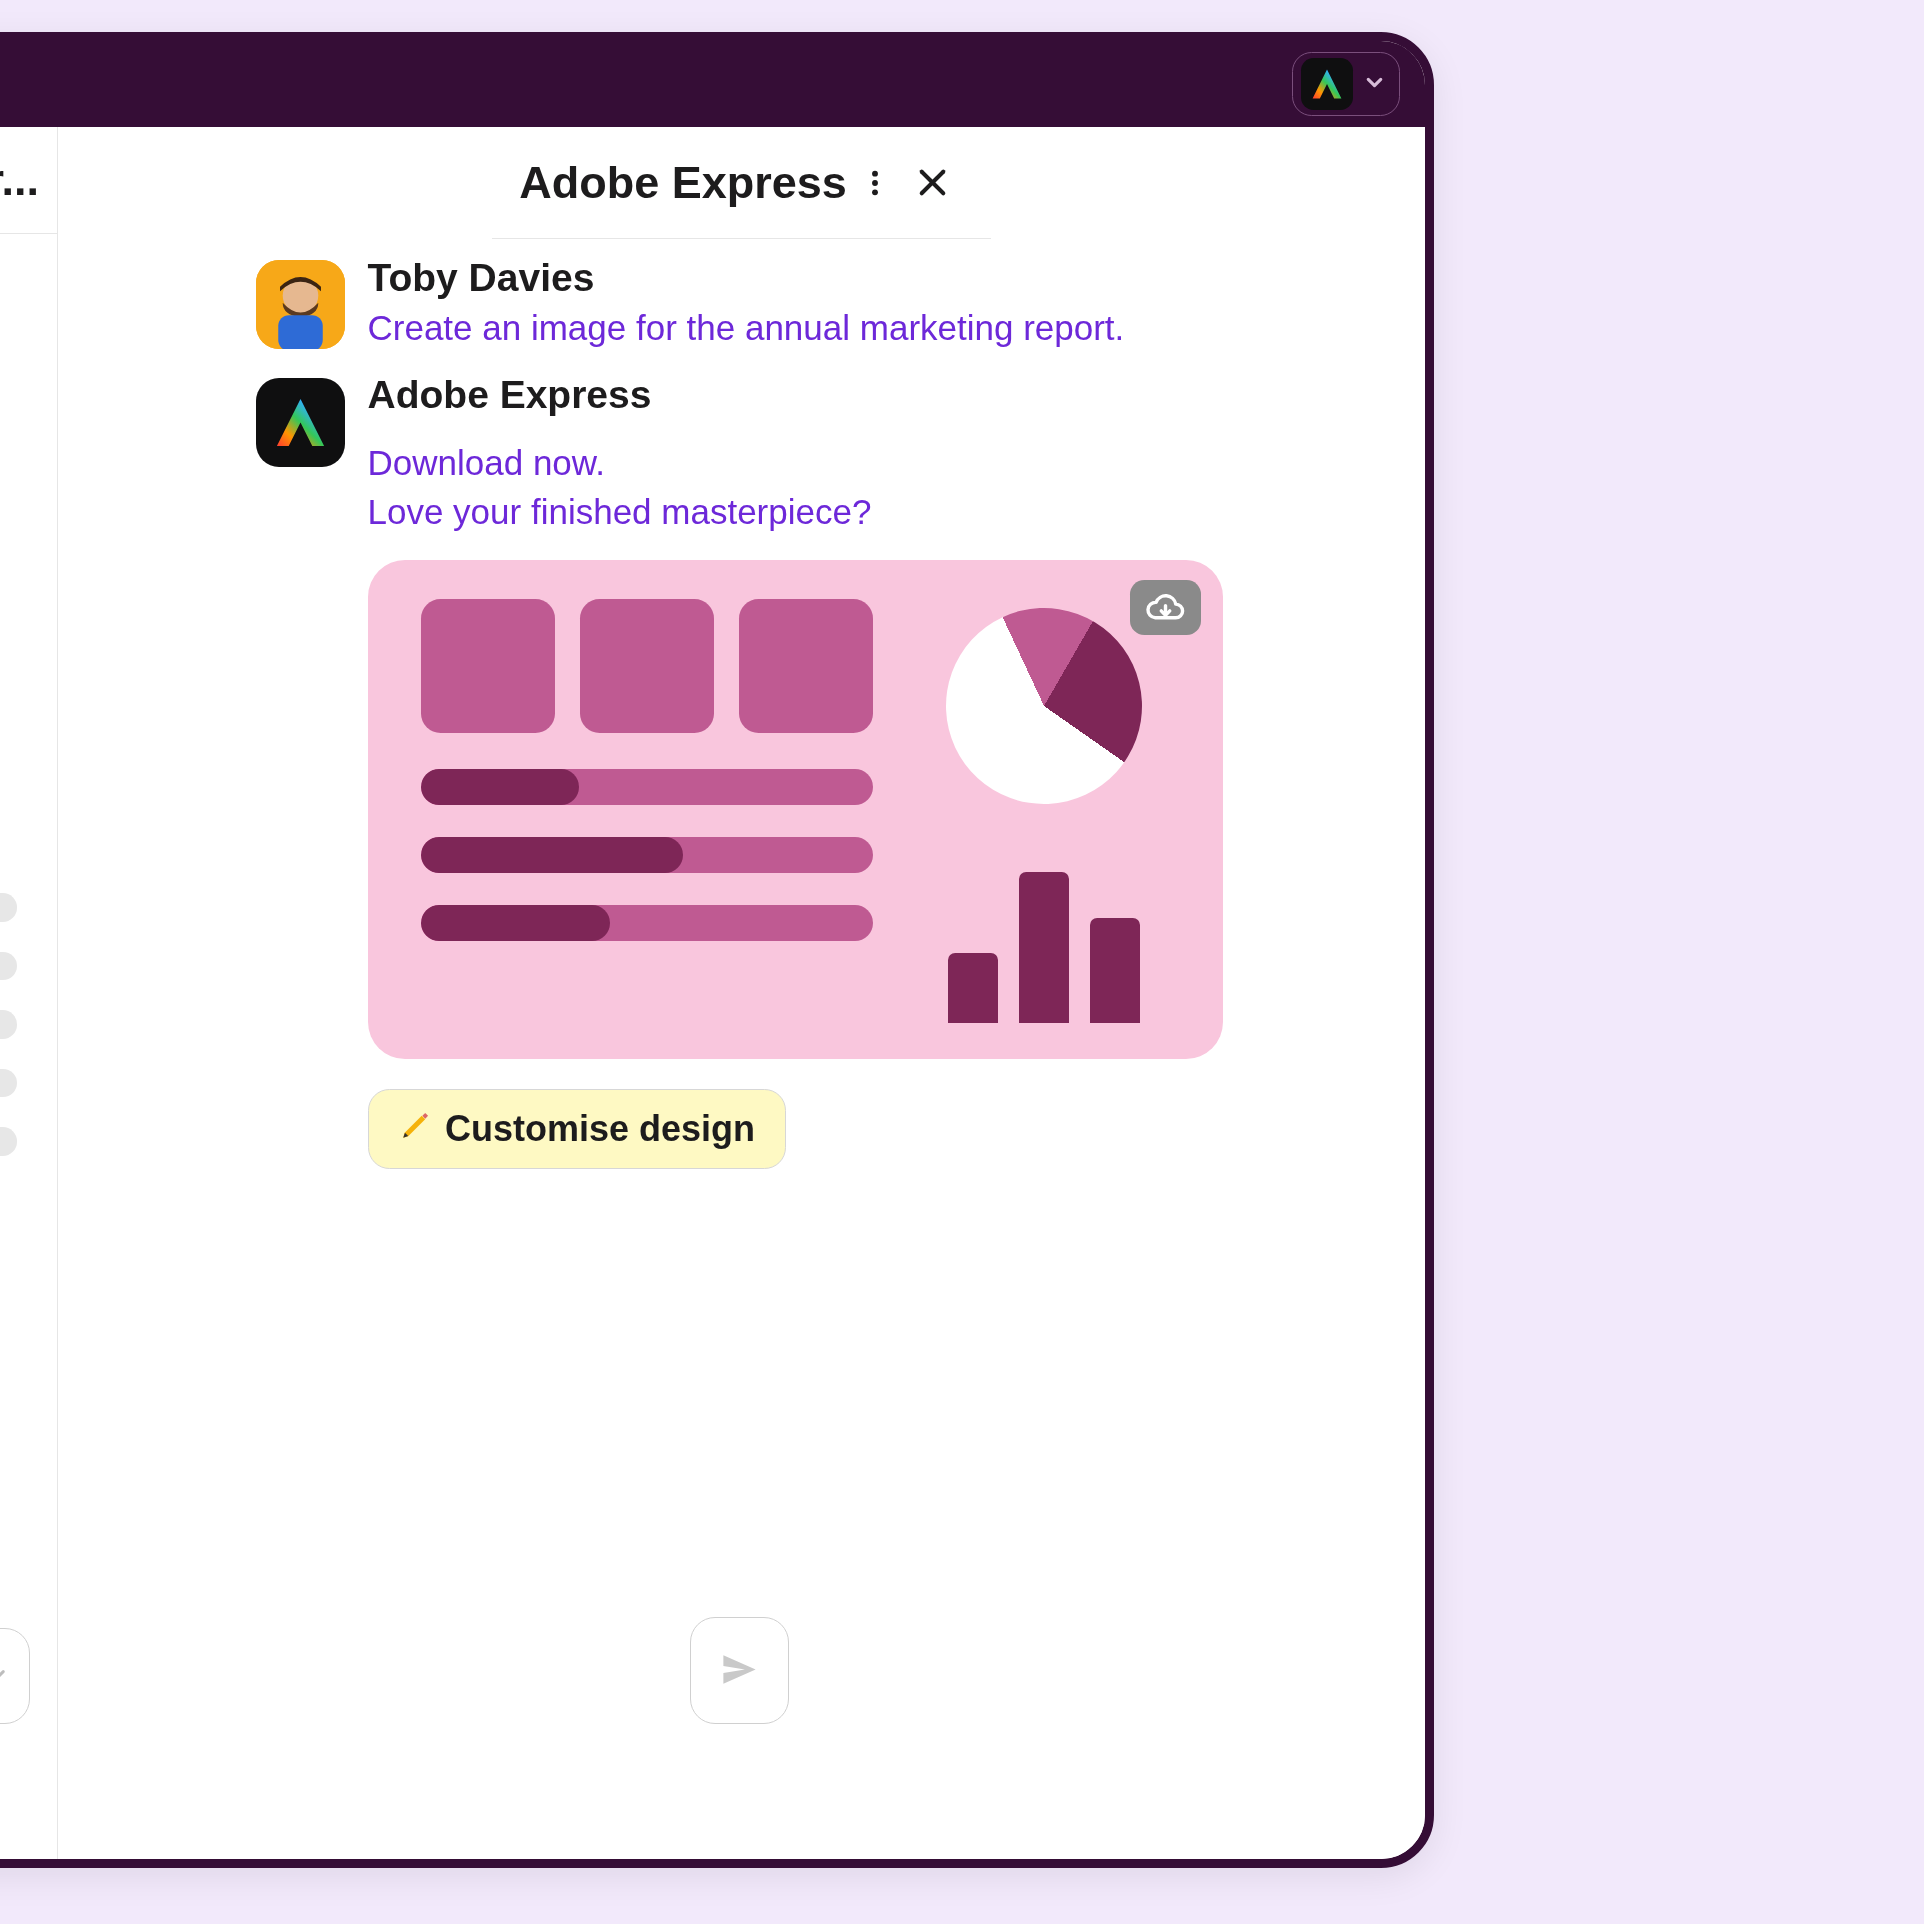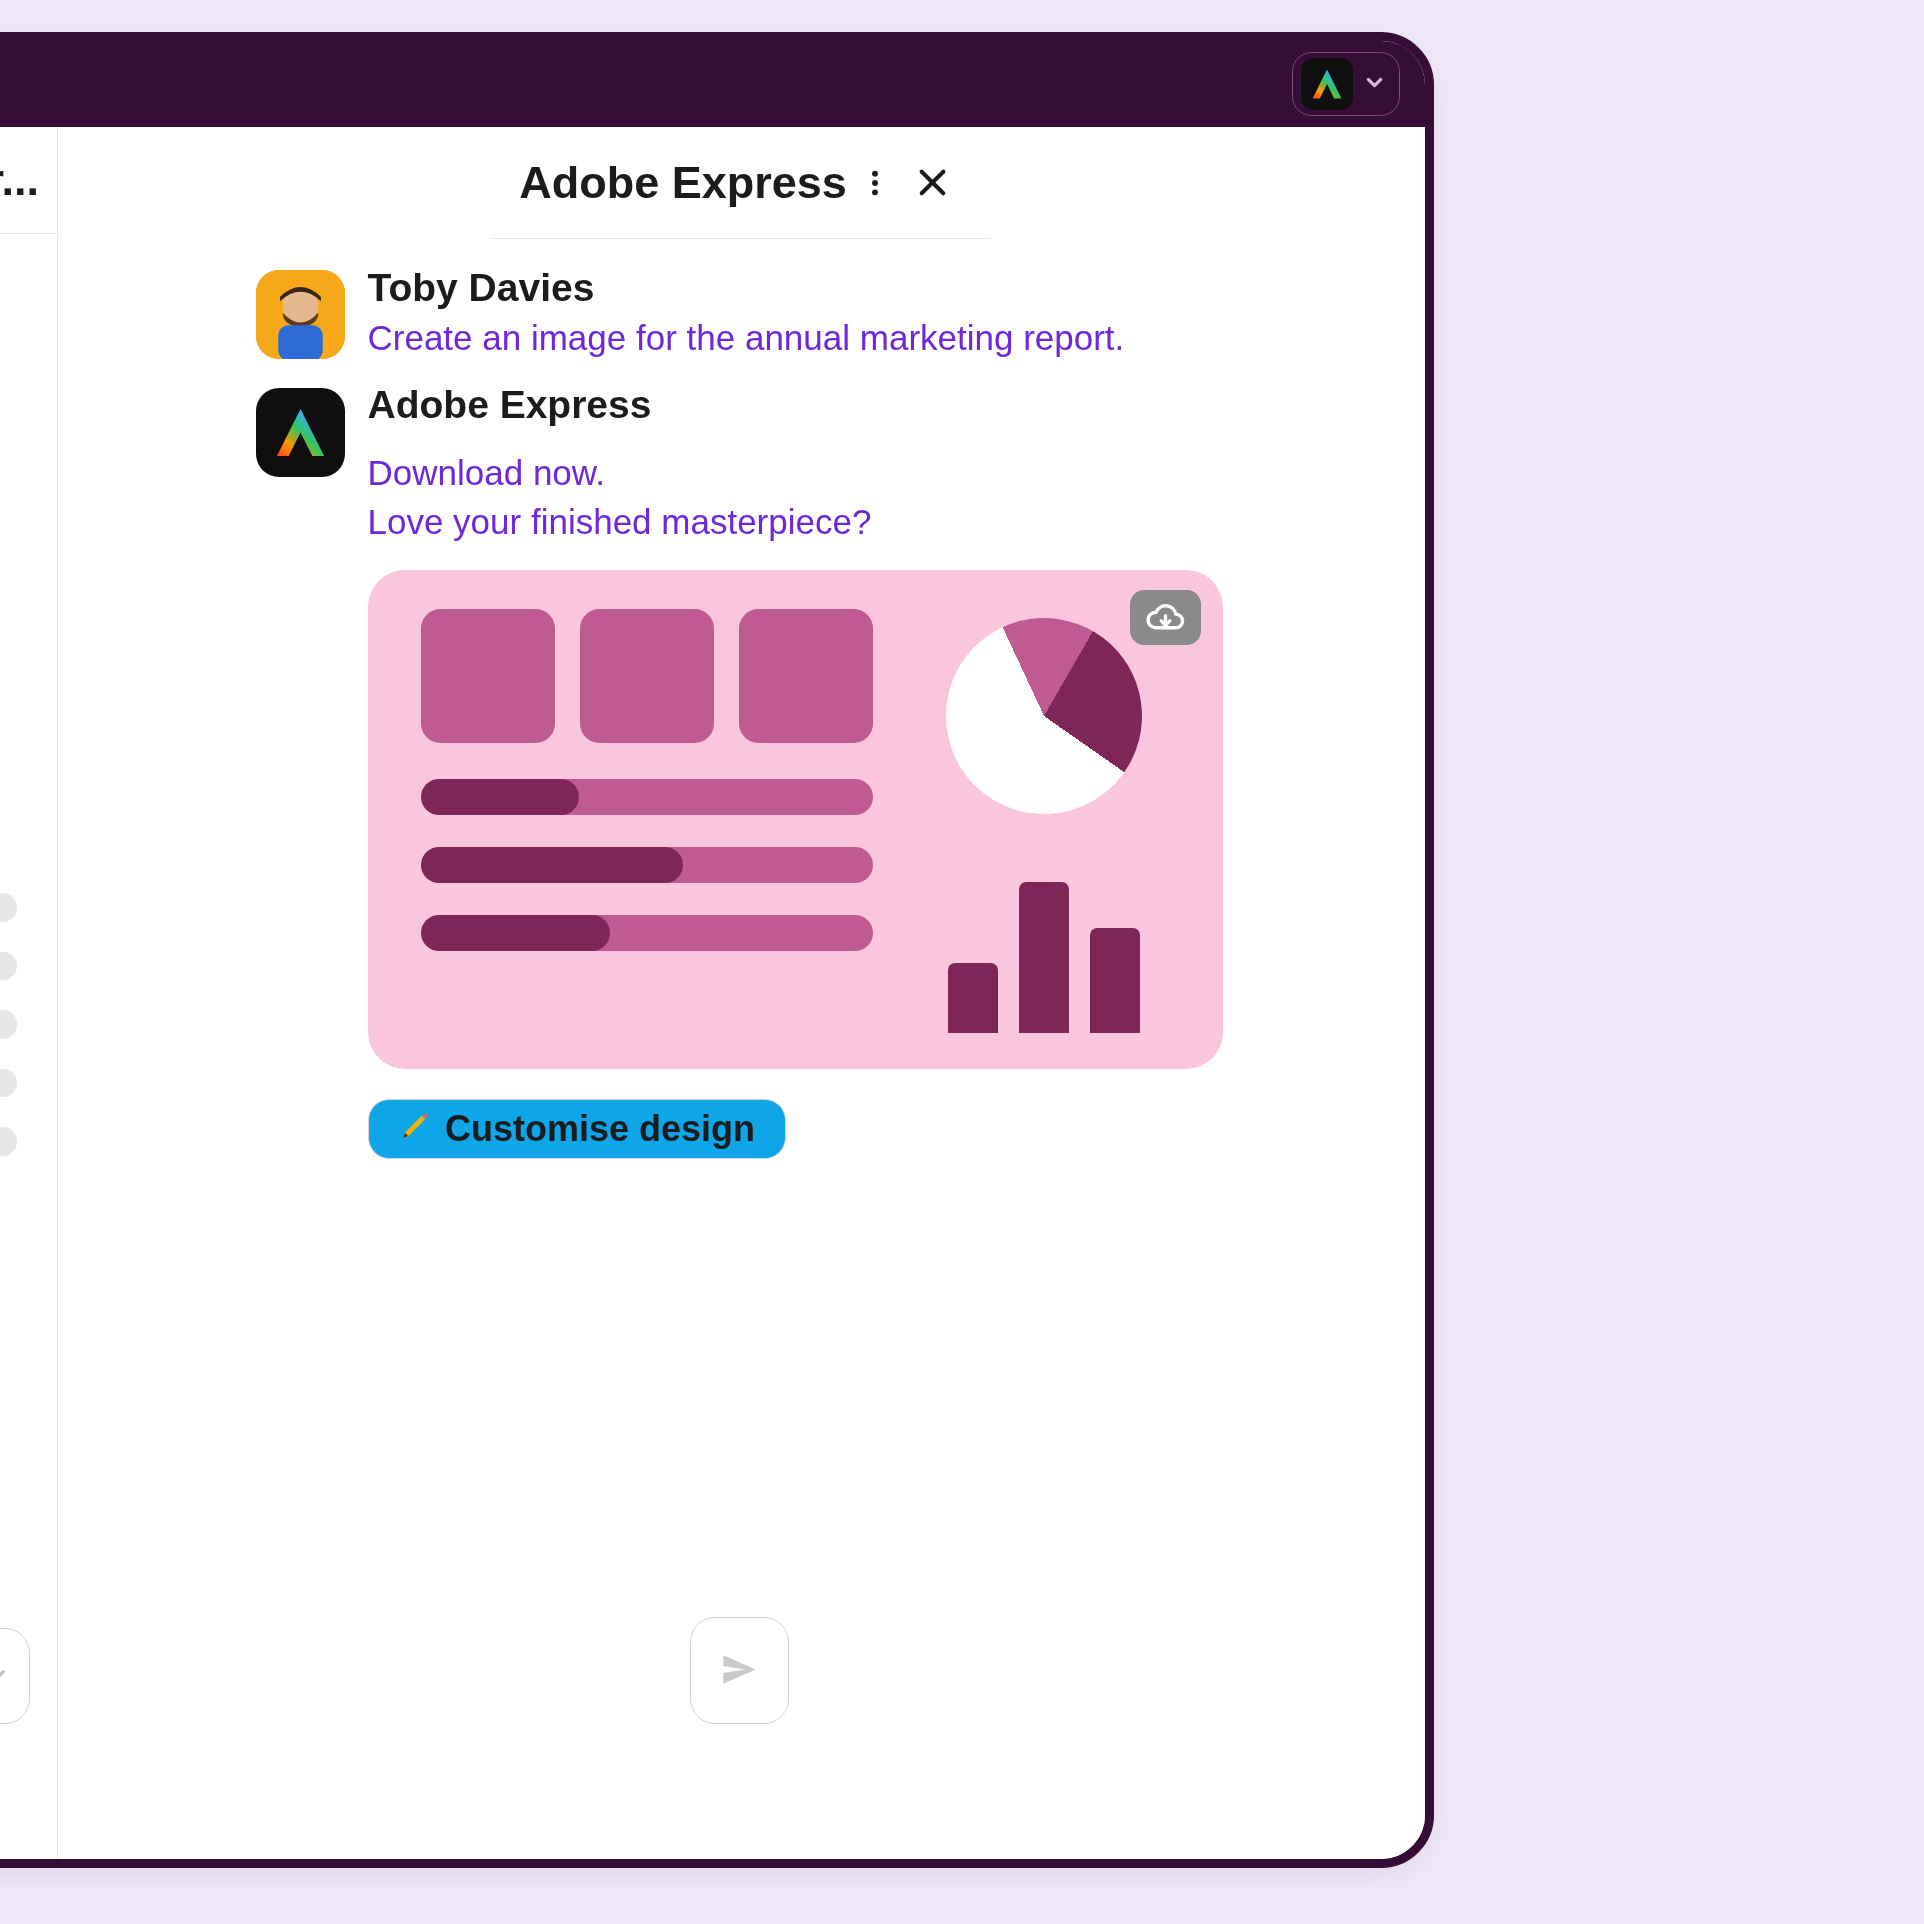--- a/index.html
+++ b/index.html
@@ -125,21 +125,21 @@
     display:flex; align-items:center; justify-content:center;
     color:#1d1c1d;
   }
 
   .messages {
     flex: 1;
     overflow: hidden;
     padding: 16px 32px 0 27px;
   }
 
-  .msg { display:flex; gap: 23px; margin-bottom: 21.4px; margin-top: 10px; }
+  .msg { display:flex; gap: 23px; margin-bottom: 21.4px; }
   .avatar {
     width: 89px; height: 89px; border-radius: 23px; flex: 0 0 89px;
     display:flex; align-items:center; justify-content:center; overflow:hidden;
     margin-top: 5.3px;
   }
   .avatar.toby { background:#f7a818; }
   .avatar.adobe { background:#0f0f10; }
   .sender { font-size: 39px; font-weight:800; color:#1d1c1d; line-height:1.2; }
   .body { font-size: 35px; color:#6d28d9; line-height:1.35; margin-top:1.8px; }
 
@@ -177,25 +177,25 @@
     background:#8a8a8a; display:flex; align-items:center; justify-content:center;
   }
 
   .customise {
     margin-top: 30px;
     display:inline-flex;
     align-items:center;
     gap: 12.5px;
     border:1.8px solid #d7d7d7;
     border-radius: 21.4px;
-    padding: 8px 30px;
+    padding: 18px 30px;
     font-size: 36px;
     font-weight:700;
     color:#1d1c1d;
-    background:#0ea5e9;
+    background:#fef9c3;
   }
 
   .right-input {
     margin: 19.6px 32px 135px 27px;
     height: 107px;
     border:1.8px solid #d0d0d0;
     border-radius: 25px;
     display:flex; align-items:center; justify-content:flex-end;
     padding: 0 27px;
   }

